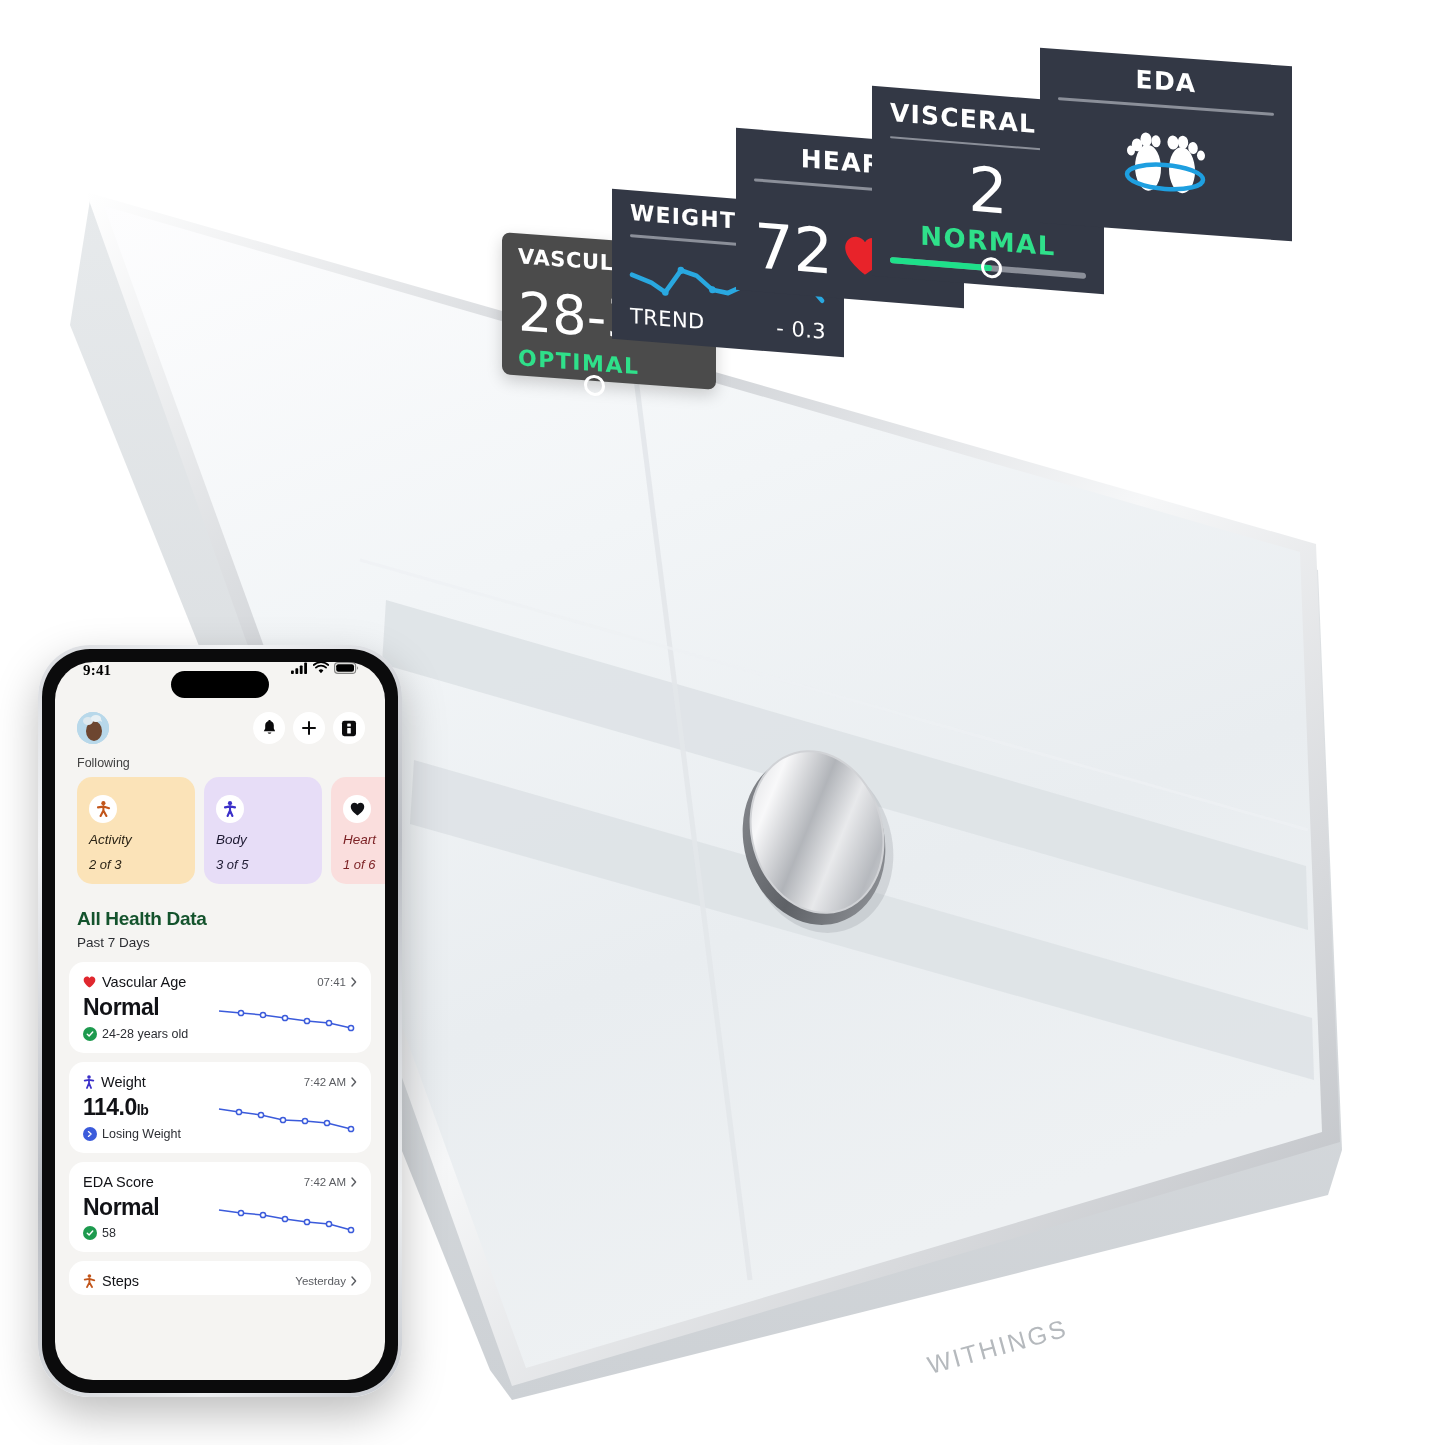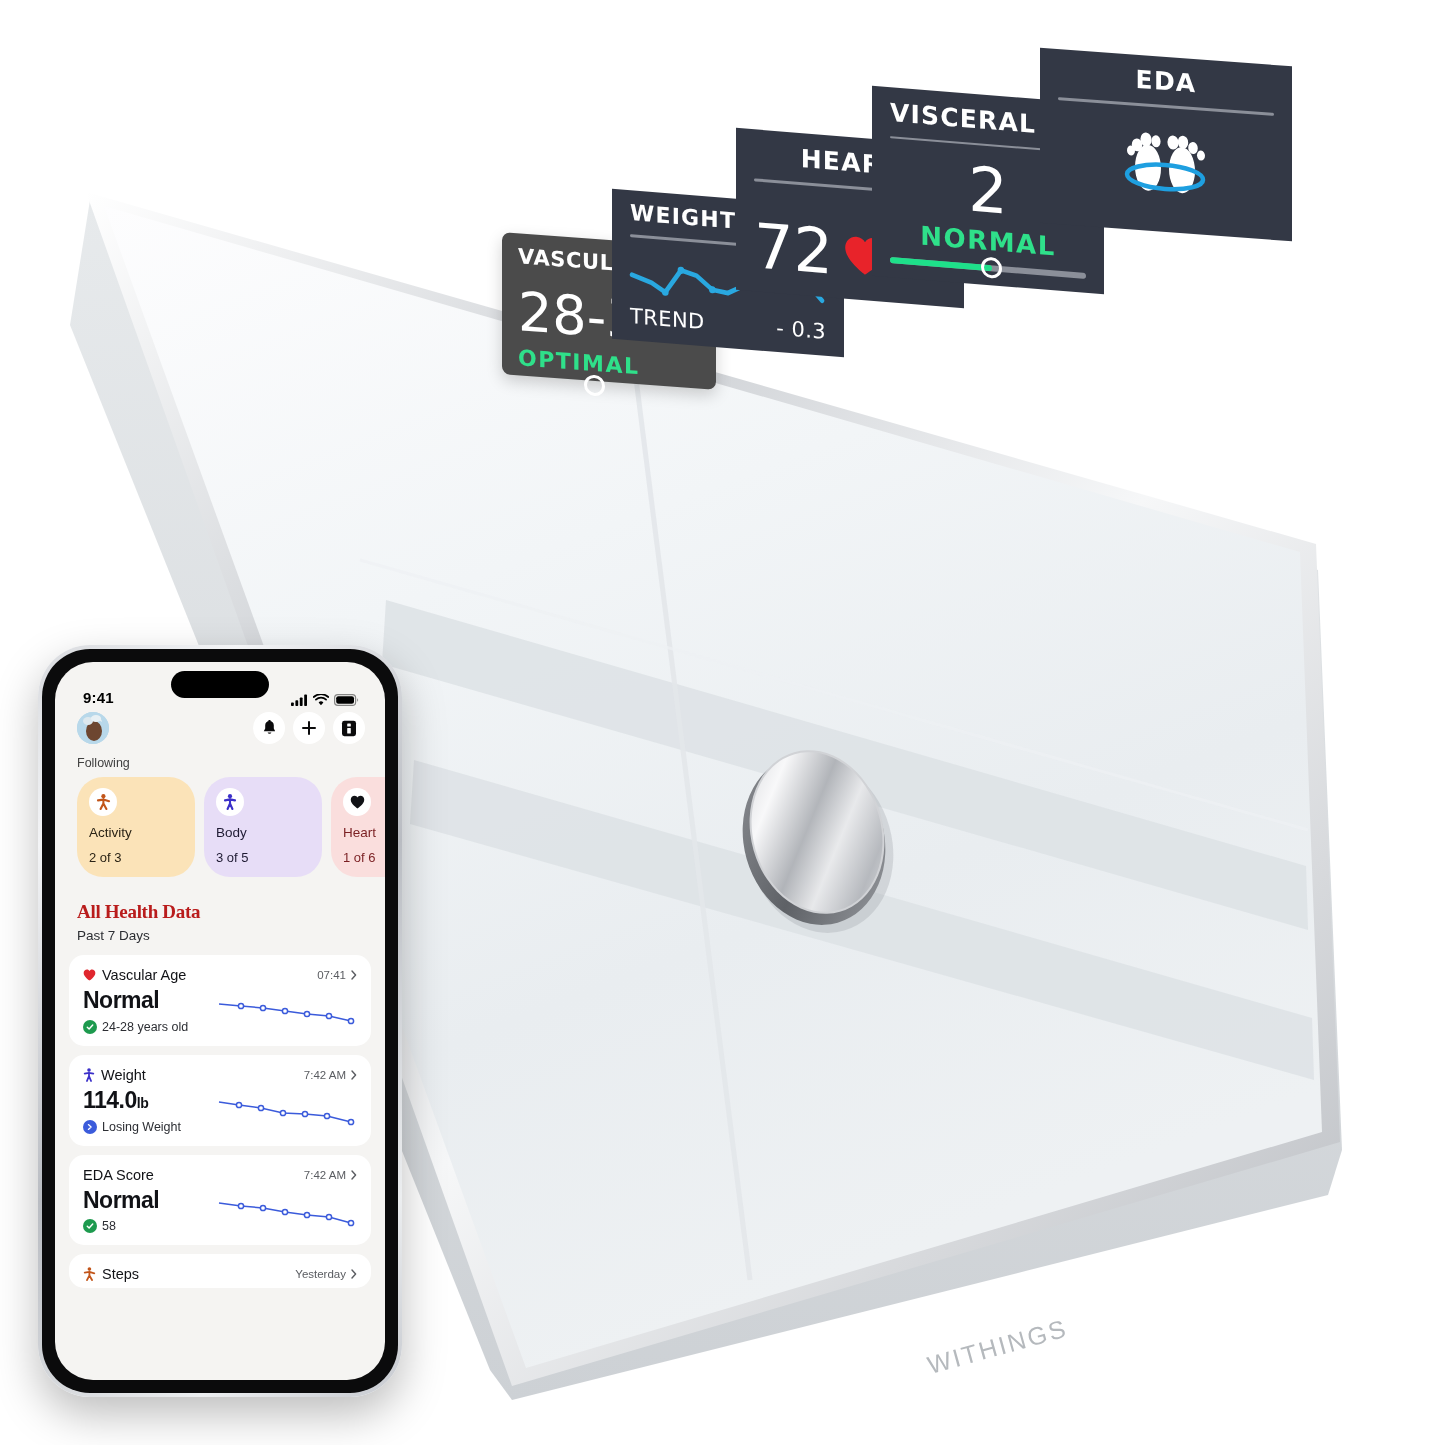--- a/index.html
+++ b/index.html
@@ -229,24 +229,25 @@
     background: #000;
     border-radius: 16px;
     z-index: 12;
   }
 
   
   .status-bar {
     position: relative;
     height: 44px;
     display: flex;
-    align-items: flex-end;
+    align-items: flex-start;
     justify-content: space-between;
     padding: 0 26px 0 28px;
     box-sizing: border-box;
+    font-family: Liberation Serif, serif;
   }
   .status-time {
     font-size: 15px;
     font-weight: 700;
     color: #000;
     letter-spacing: 0.2px;
   }
   .status-icons { display: flex; align-items: center; gap: 5px; }
 
   
@@ -290,43 +291,43 @@
 
   
   .following-row {
     display: flex;
     gap: 9px;
     padding: 7px 0 0 22px;
   }
   .follow-card {
     width: 118px;
     flex: none;
-    border-radius: 26px;
-    padding: 11px 12px 12px 12px;
+    border-radius: 15px;
+    padding: 18px 12px 12px 12px;
     box-sizing: border-box;
+    font-style: italic;
   }
   .follow-icon {
     width: 28px; height: 28px;
     border-radius: 50%;
     background: #ffffff;
     display: flex;
     align-items: center;
     justify-content: center;
     margin-bottom: 9px;
   }
   .follow-name { font-size: 13.5px; font-weight: 400; margin-bottom: 10px; }
   .follow-count { font-size: 13px; }
 
   .all-health-title {
     font-size: 19px;
     font-weight: 700;
-    color: #b91c1c;
+    color: #14532d;
     padding: 24px 22px 0 22px;
     letter-spacing: -0.3px;
-    font-family: Liberation Serif, serif;
   }
   .past-days {
     font-size: 13.5px;
     color: #2c2e33;
     padding: 5px 22px 0 22px;
   }
 
   
   .health-list { padding: 12px 14px 0 14px; }
   .health-card {

